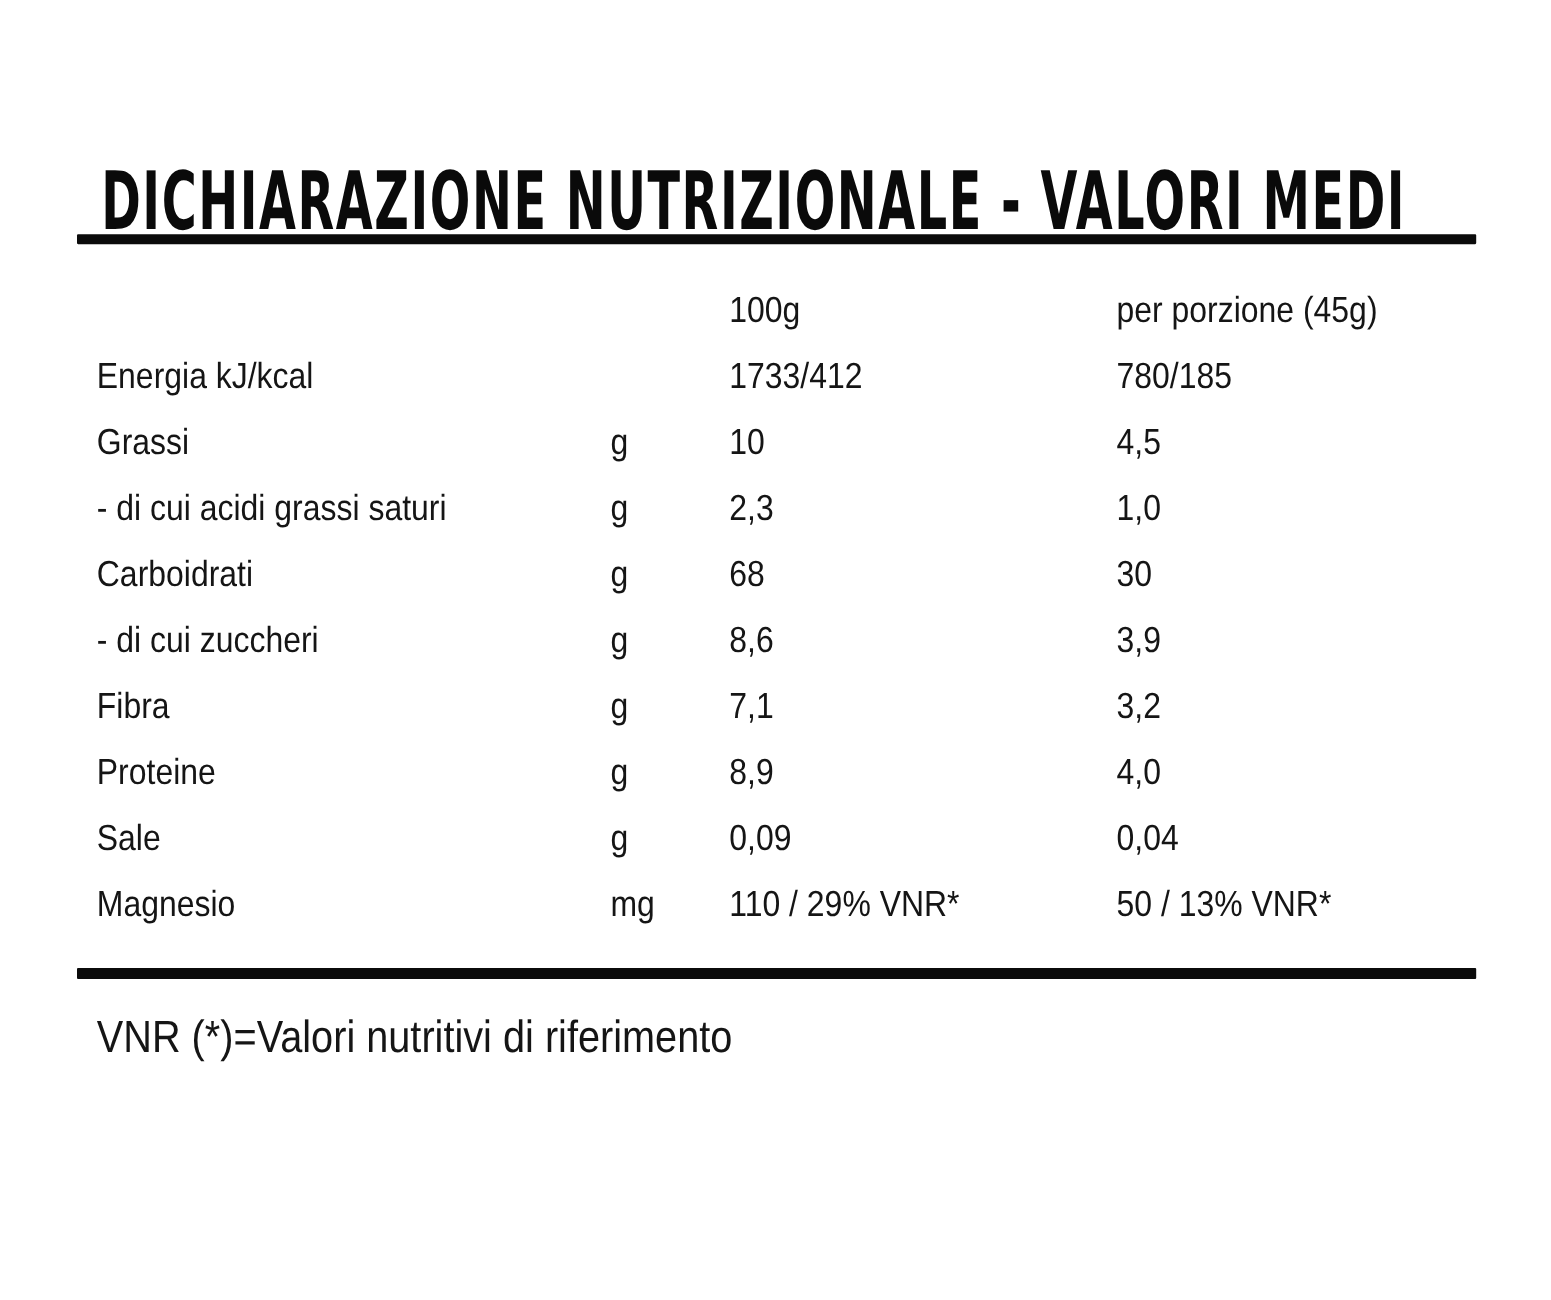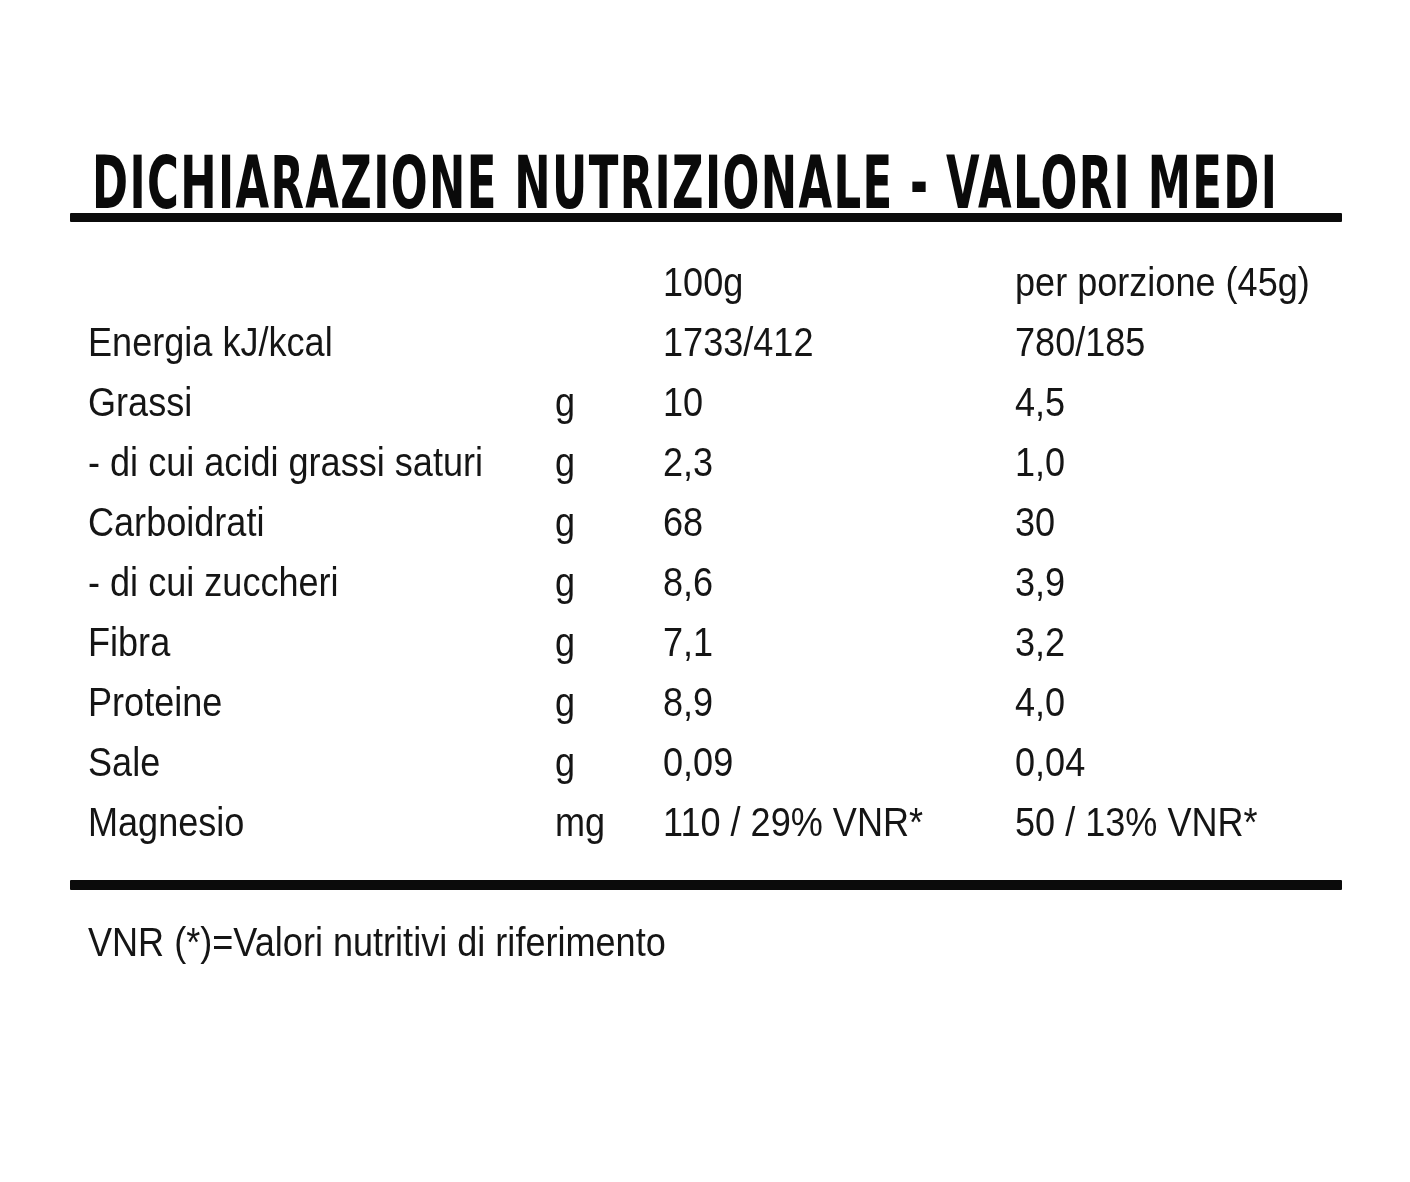--- a/index.html
+++ b/index.html
@@ -51,21 +51,21 @@
   .rule-top { top: 213px; }
   .rule-bottom { top: 880px; height: 10px; }
   
   .ntable {
     position: absolute;
     left: 88px;
     top: 252px;
     width: 1254px;
     display: grid;
     grid-template-columns: 467px 108px 352px 1fr;
-    font-size: 41px;
+    font-size: 33px;
     line-height: 60px;
     color: #151515;
   }
   .tr { display: contents; }
   .td {
     white-space: nowrap;
     overflow: visible;
   }
   .cn {
     display: inline-block;

